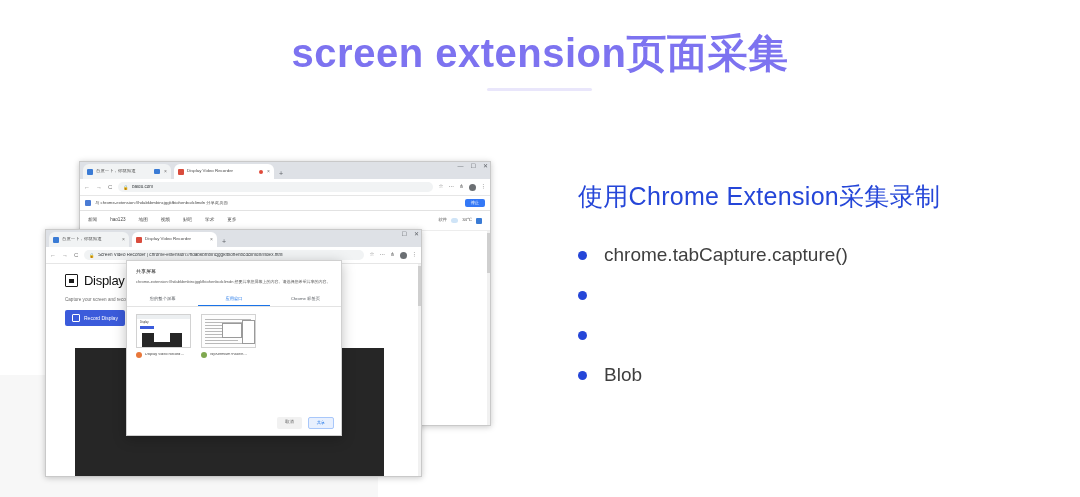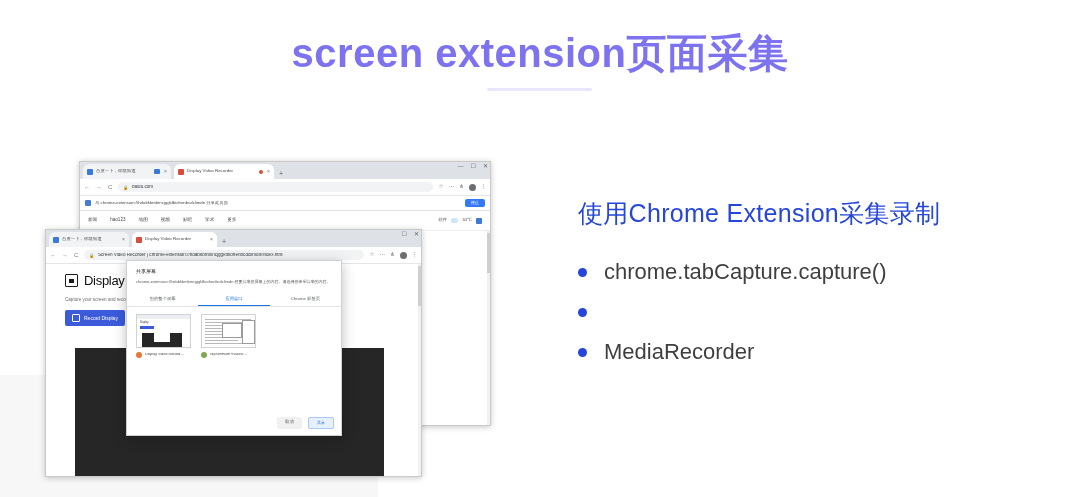--- a/index.html
+++ b/index.html
@@ -13,27 +13,27 @@
   
   .title{
     position:absolute;left:0;top:26px;width:1080px;text-align:center;
     font-size:40px;font-weight:bold;color:#7d73f0;letter-spacing:.5px;
     white-space:nowrap;
   }
   .title-rule{position:absolute;left:487px;top:88px;width:105px;height:3px;background:#e9e6fb;border-radius:2px;}
   
   .right{position:absolute;left:578px;top:180px;width:470px;}
   .right h2{
-    margin:17px 0 22px 0;font-size:25px;font-weight:normal;color:#2546d8;
+    margin:0 0 22px 0;font-size:25px;font-weight:normal;color:#2546d8;
     letter-spacing:.3px;white-space:nowrap;
   }
   .bullets{list-style:none;margin:0;padding:0;}
   .bullets li{
     display:flex;align-items:center;height:40px;
-    font-size:22px;color:#3f3f3f;
+    font-size:19px;color:#3f3f3f;
   }
   .dot{
     width:9px;height:9px;border-radius:50%;background:#2546d8;
     margin-right:17px;flex:none;
   }
   
   .win{position:absolute;background:#fff;border:1px solid #c9c9c9;box-sizing:border-box;}
   .win-shadow{box-shadow:0 1px 6px rgba(0,0,0,.22);}
   .tabstrip{height:17px;background:#dee1e6;display:flex;align-items:flex-end;position:relative;}
   .tab{height:15px;background:#f1f3f4;border-radius:6px 6px 0 0;display:flex;align-items:center;
@@ -127,21 +127,24 @@
   <ul class="bullets">
     <li>
       <span class="dot"></span>
       <span>chrome.tabCapture.capture()</span>
     </li>
     <li>
       <span class="dot"></span>
     </li>
     <li>
       <span class="dot"></span>
-      <span>MediaRecorder</span>
+    </li>
+    <li>
+      <span class="dot"></span>
+      <span>Blob</span>
     </li>
   </ul>
 </div>
 
 <div class="win win-shadow" style="left:79px;top:161px;width:412px;height:265px;display:flex;flex-direction:column;">
 
   <div class="tabstrip">
     <div class="tab" style="width:88px;">
       <span class="favicon" style="background:#3a7bd5;"></span>
       <span class="ttl">百度一下，你就知道</span>

